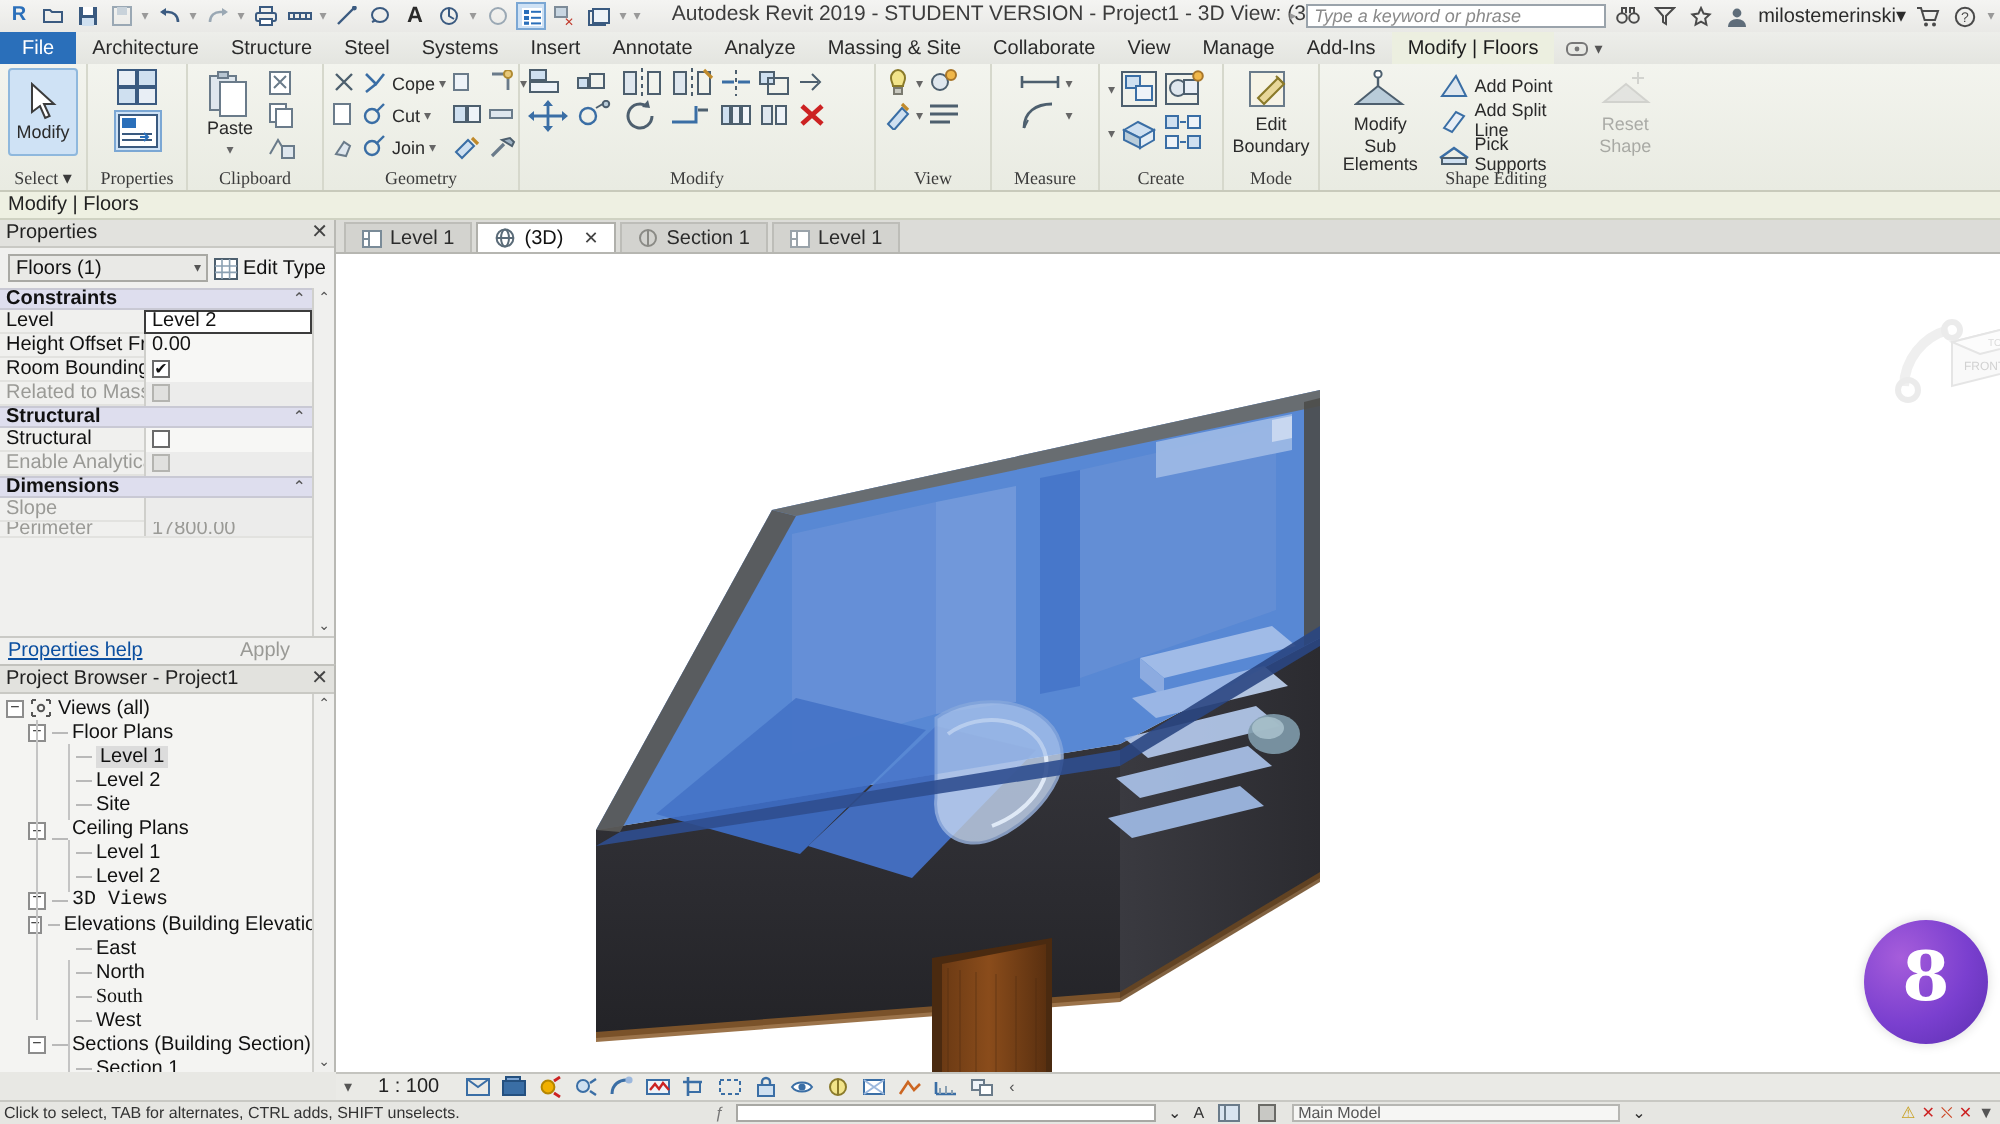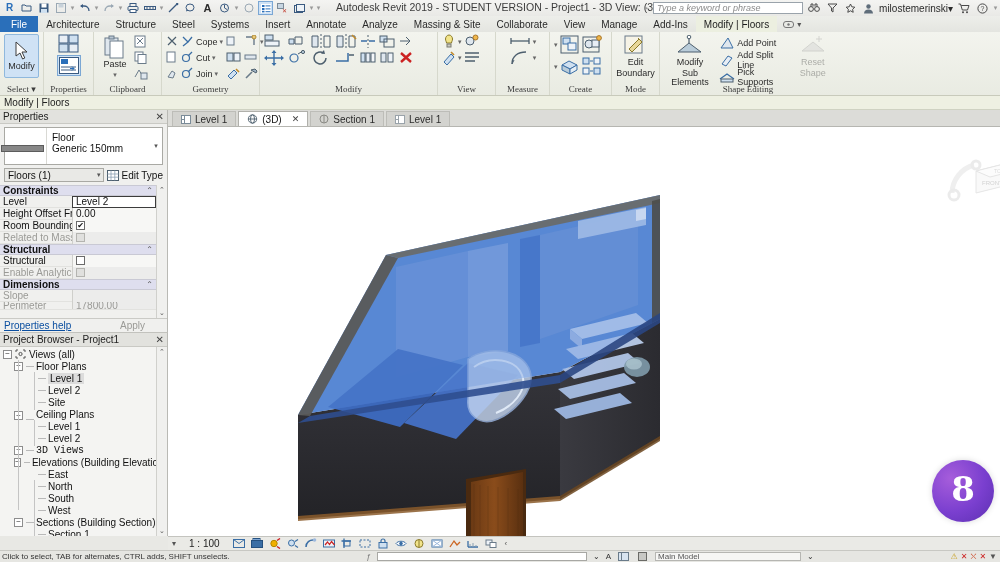--- a/index.html
+++ b/index.html
@@ -210,21 +210,21 @@
     display:flex; align-items:center; gap:5px; padding-left:4px; font-size:10px; color:#222;
   }
   .sb-ico{ width:13px;height:12px;display:inline-flex;align-items:center;justify-content:center;}
   .bottombar{
     position:absolute; left:0; top:550px; width:1000px; height:12px;
     background:#e6e6e2; border-top:1px solid #c8c8c3;
     display:flex; align-items:center; font-size:9px; color:#333; padding-left:2px; gap:6px;
     overflow:hidden;
   }
   .bb-field{ width:210px;height:9px;background:#fff;border:1px solid #a8a8a4;}
-  .bb-model{ width:146px;height:9px;background:#f6f6f4;border:1px solid #b6b6b2; font-size:8px;
+  .bb-model{ width:164px;height:9px;background:#f6f6f4;border:1px solid #b6b6b2; font-size:8px;
              display:flex;align-items:center;padding-left:2px;color:#555;}
   .bb-right{ margin-left:auto; display:flex; align-items:center; gap:3px; padding-right:3px;}
   .tiny{ font-size:8px; }
 </style>
 </head>
 <body>
 
 <div id="app">
 
   <div class="titlebar">
@@ -910,30 +910,20 @@
   <div class="ctxbar">
     <span>Modify | Floors</span>
   </div>
 
   <div class="props">
     <div class="dockhdr">
       <span>Properties</span>
       <span class="xbtn">✕</span>
     </div>
 
-    <div class="typesel">
-      <div class="tsthumb">
-          <div class="band"></div>
-        </div>
-      <div class="tstext">
-        <div class="l1">Floor</div>
-        <div class="l2">Generic 150mm</div>
-      </div>
-      <div class="tsarrow">▾</div>
-    </div>
 
     <div class="selrow">
       <div class="selcombo">
         <span>Floors (1)</span>
         <span style="font-size:7px;color:#555;">▾</span>
       </div>
       <div class="editType">
         <span class="ico">
           <svg width="12" height="11" viewBox="0 0 12 11">
               <rect x="0.5" y="0.5" width="11" height="10" fill="#fff" stroke="#4d5f6e"></rect>
@@ -1088,21 +1078,21 @@
       <div class="tnode" style="padding-left:26px;">
         <span class="stub"></span>
         <span class="dash"></span>
         <span class="txt">East</span>
       </div>
       <div class="tnode" style="padding-left:26px;">
         <span class="stub"></span>
         <span class="dash"></span>
         <span class="txt">North</span>
       </div>
-      <div class="tnode" style="padding-left:26px;">
+      <div class="tnode" style="padding-left:26px;font-family:Liberation Serif, serif;">
         <span class="stub"></span>
         <span class="dash"></span>
         <span class="txt">South</span>
       </div>
       <div class="tnode" style="padding-left:26px;">
         <span class="stub"></span>
         <span class="dash"></span>
         <span class="txt">West</span>
       </div>
 

